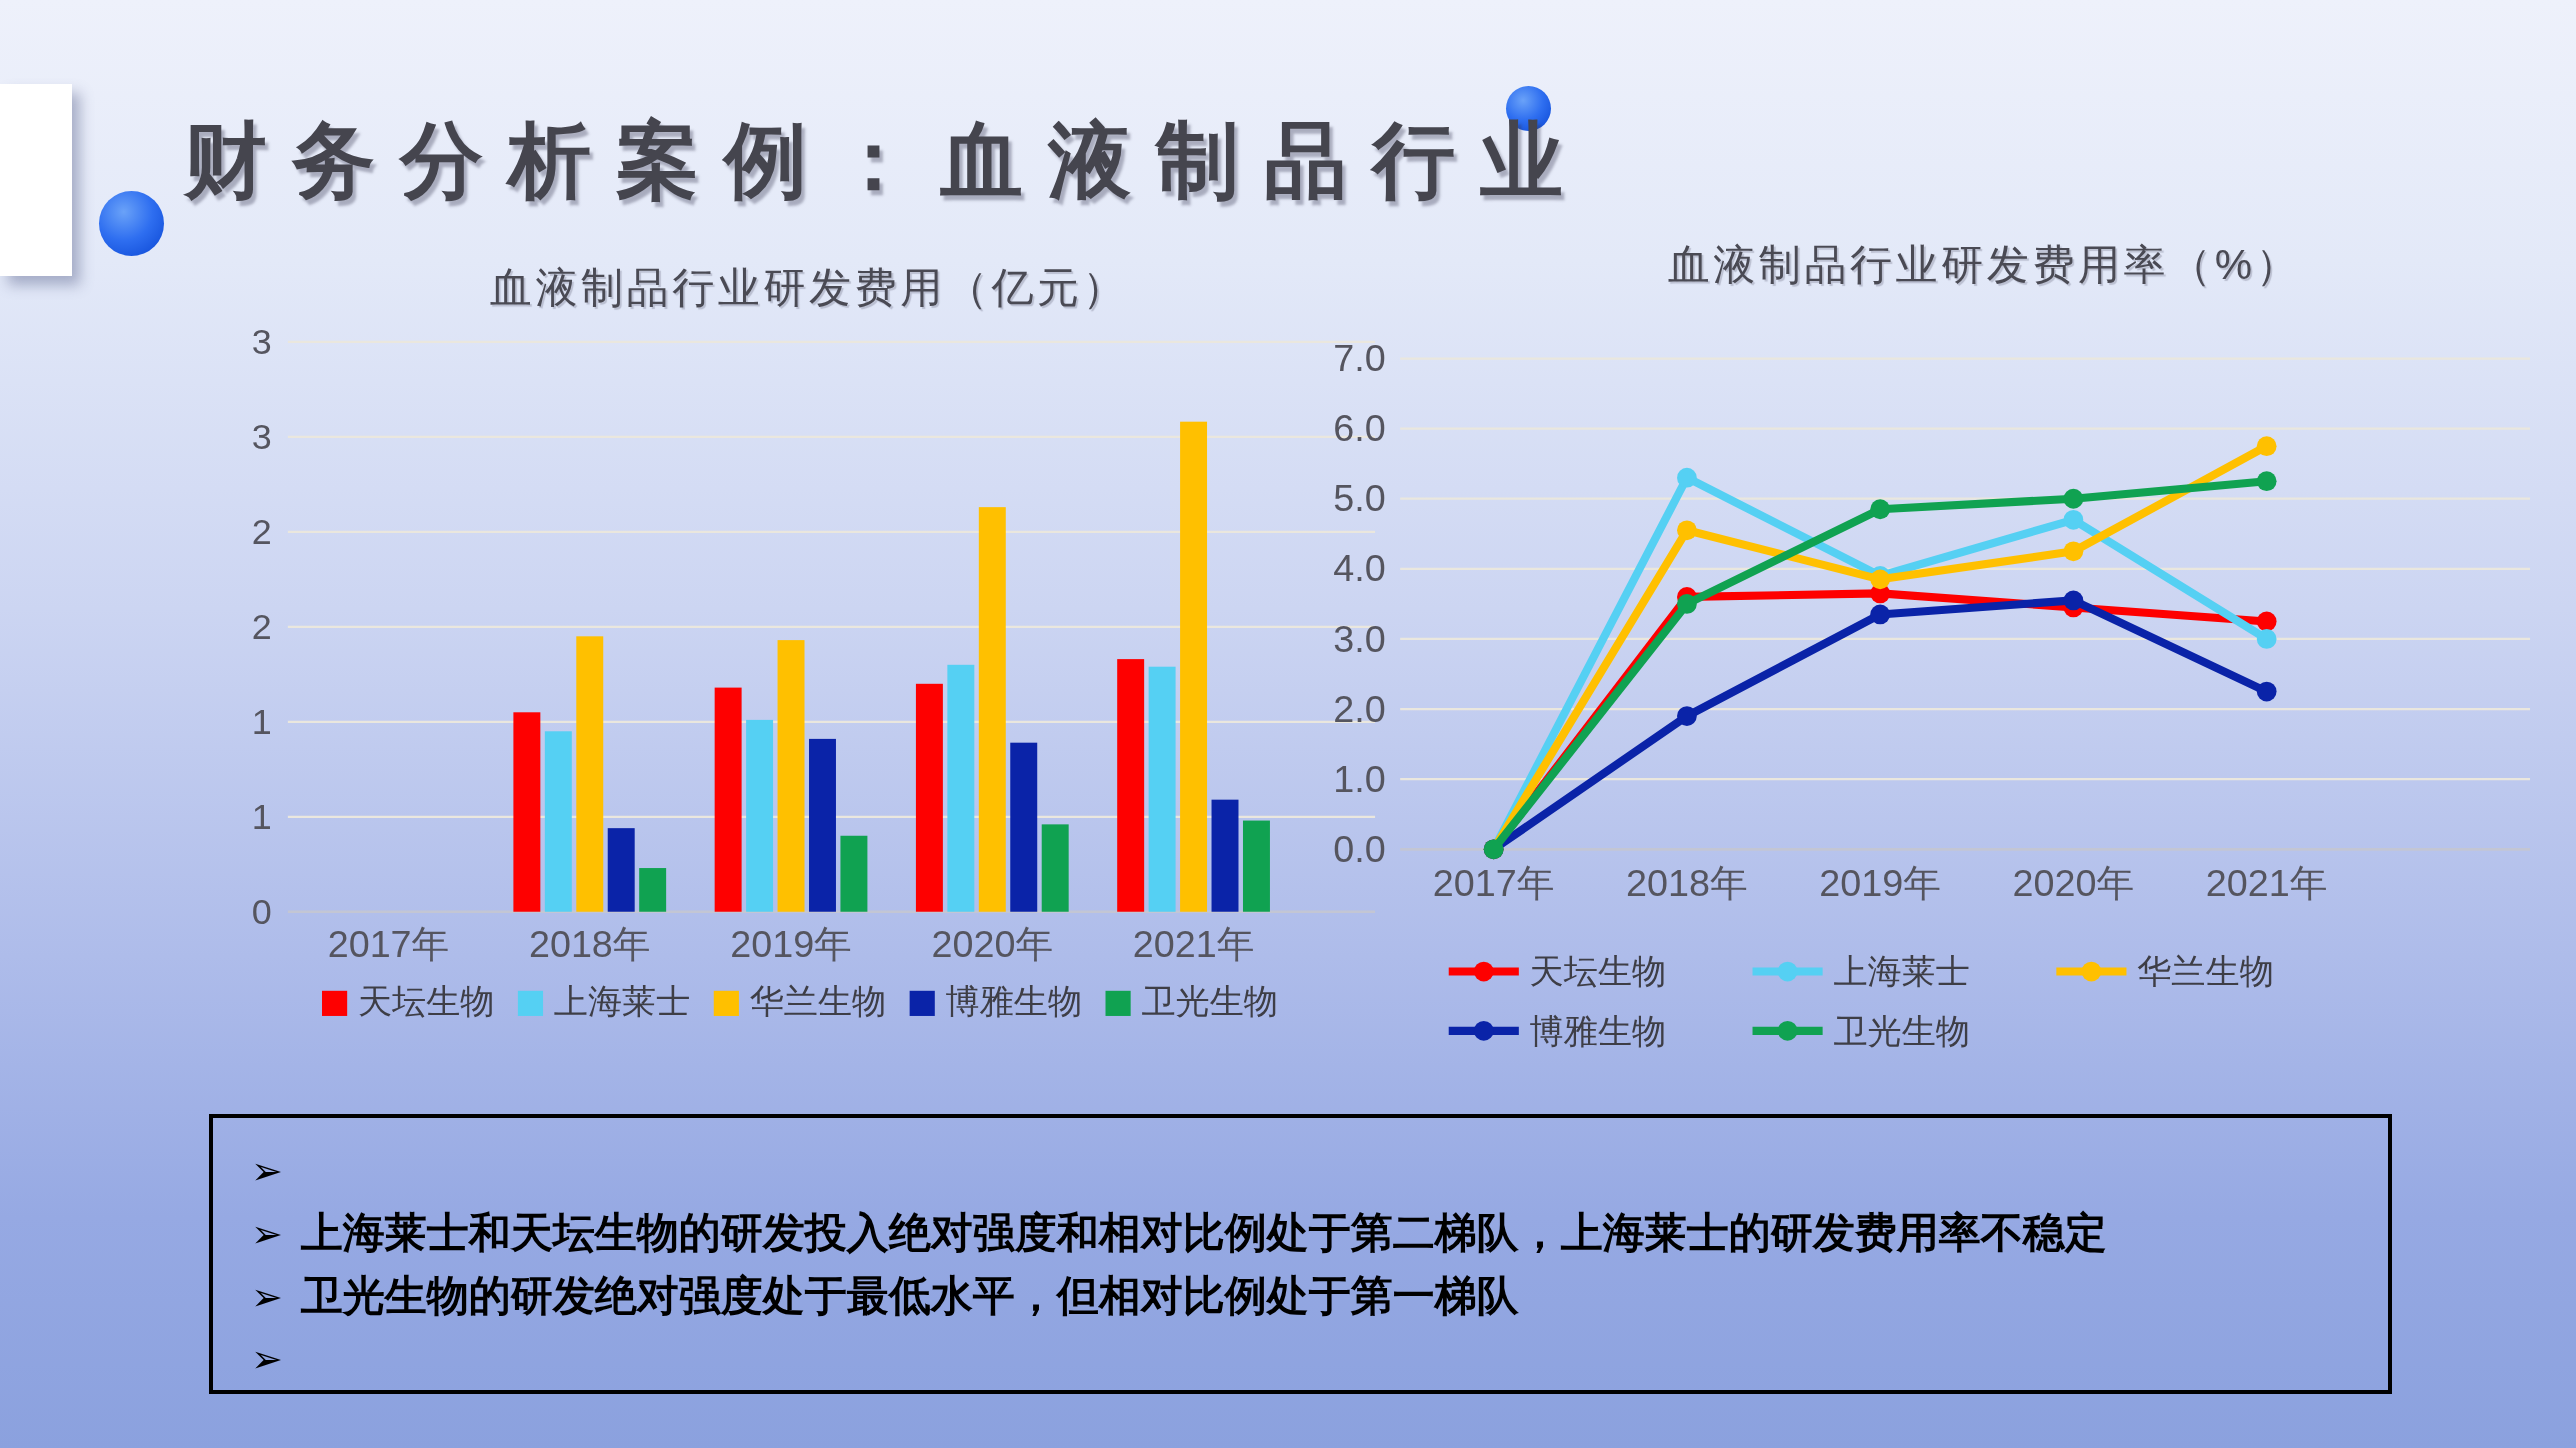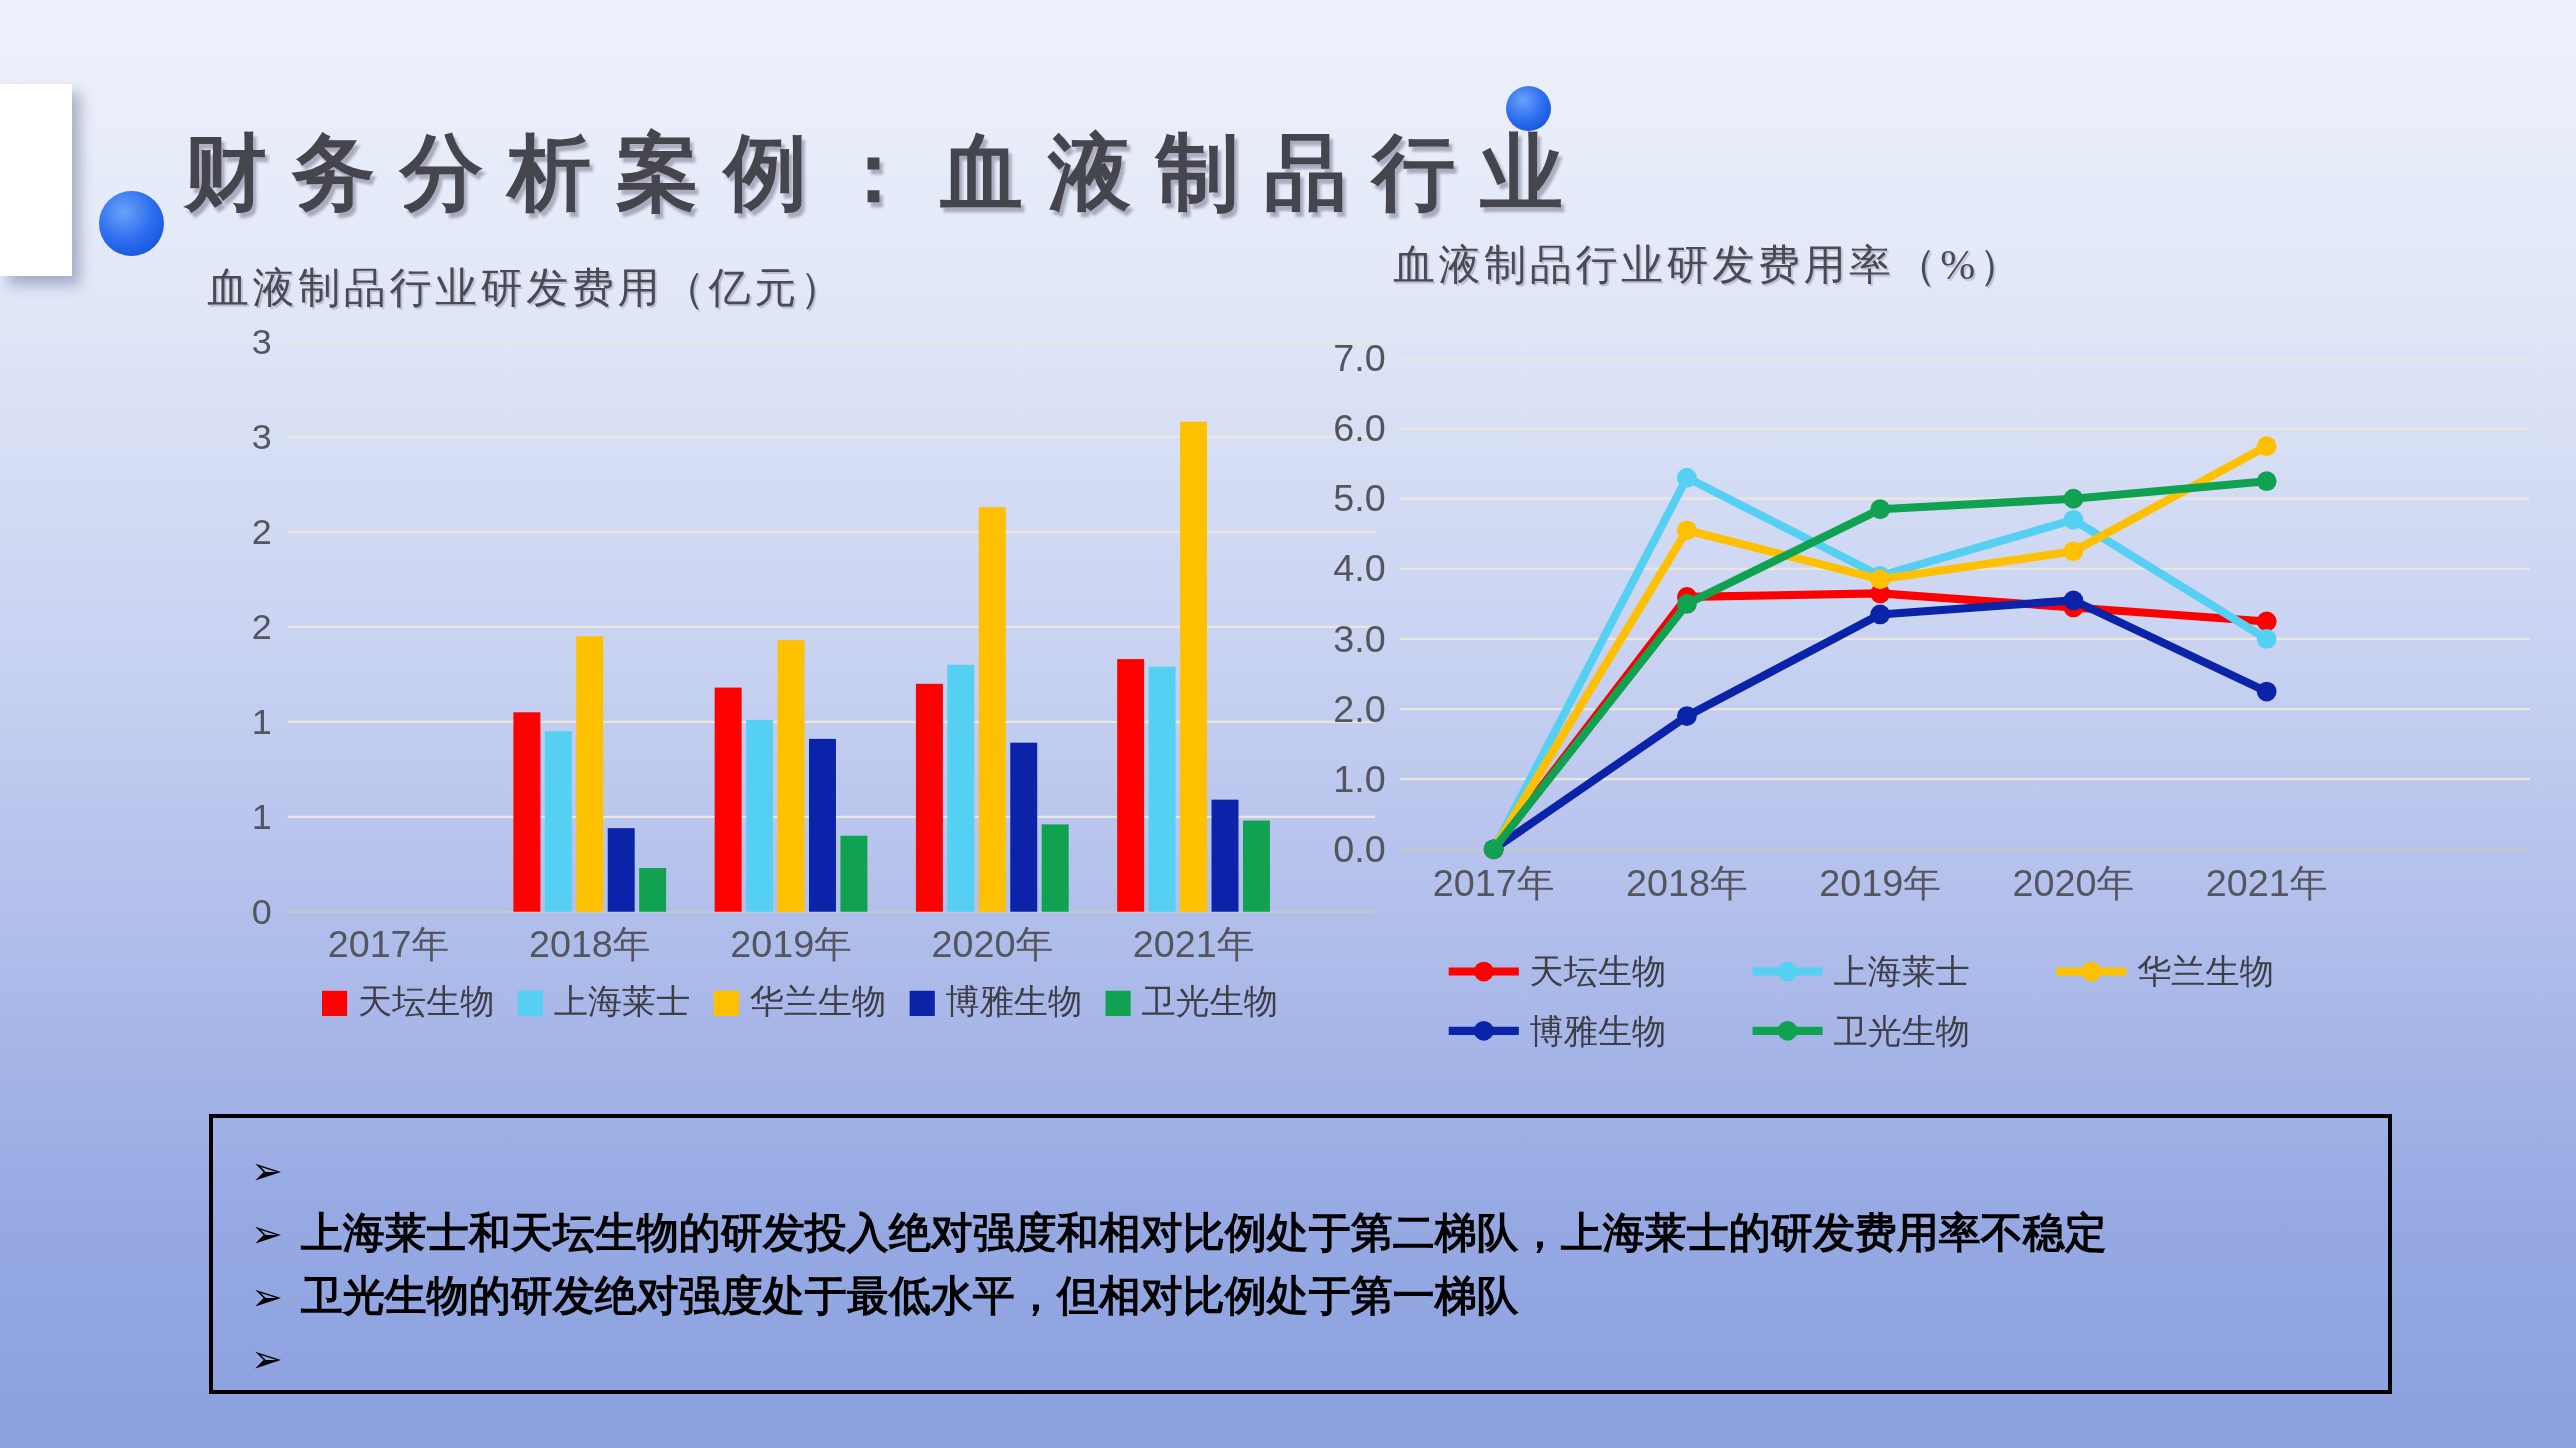--- a/index.html
+++ b/index.html
@@ -19,29 +19,28 @@
     background:radial-gradient(circle at 38% 32%,#6aa2f8 0%,#2e6ef0 48%,#0a45d2 100%);
   }
   .deco-circle.big{left:99px;top:191px;width:65px;height:65px;}
   .deco-circle.small{left:1506px;top:86px;width:45px;height:45px;}
   .slide-title{
     position:absolute;left:184px;top:106px;
     font-family:"DejaVu Serif",serif;font-weight:bold;
     font-size:83px;letter-spacing:25px;color:#45454e;
     text-shadow:3.6px 4.5px 2.7px rgba(55,55,80,0.35);
     white-space:nowrap;
-    margin-top:12px;
   }
   .chart{position:absolute;}
   .chart.left{left:207px;top:252px;width:1204px;height:809px;}
   .chart.right{left:1285px;top:229px;width:1291px;height:845px;}
   .chart-title{
-    font-family:Liberation Serif, serif;
+    font-family:Liberation Sans, sans-serif;
     font-size:42px;color:#4a4a54;letter-spacing:3.6px;
-    height:72px;line-height:72px;white-space:nowrap;
+    height:72px;line-height:72px;text-align:center;white-space:nowrap;
     text-shadow:1.8px 1.8px 0.9px rgba(70,70,95,0.25);
   }
   .chart.right .chart-title{margin-left:108px;}
   svg text{font-family:"Liberation Sans",sans-serif;}
   .insight-box{
     position:absolute;left:209px;top:1114px;width:2183px;height:280px;
     border:4.5px solid #000;box-sizing:border-box;
     padding:21.6px 0 0 38px;
   }
   .insight-line{

